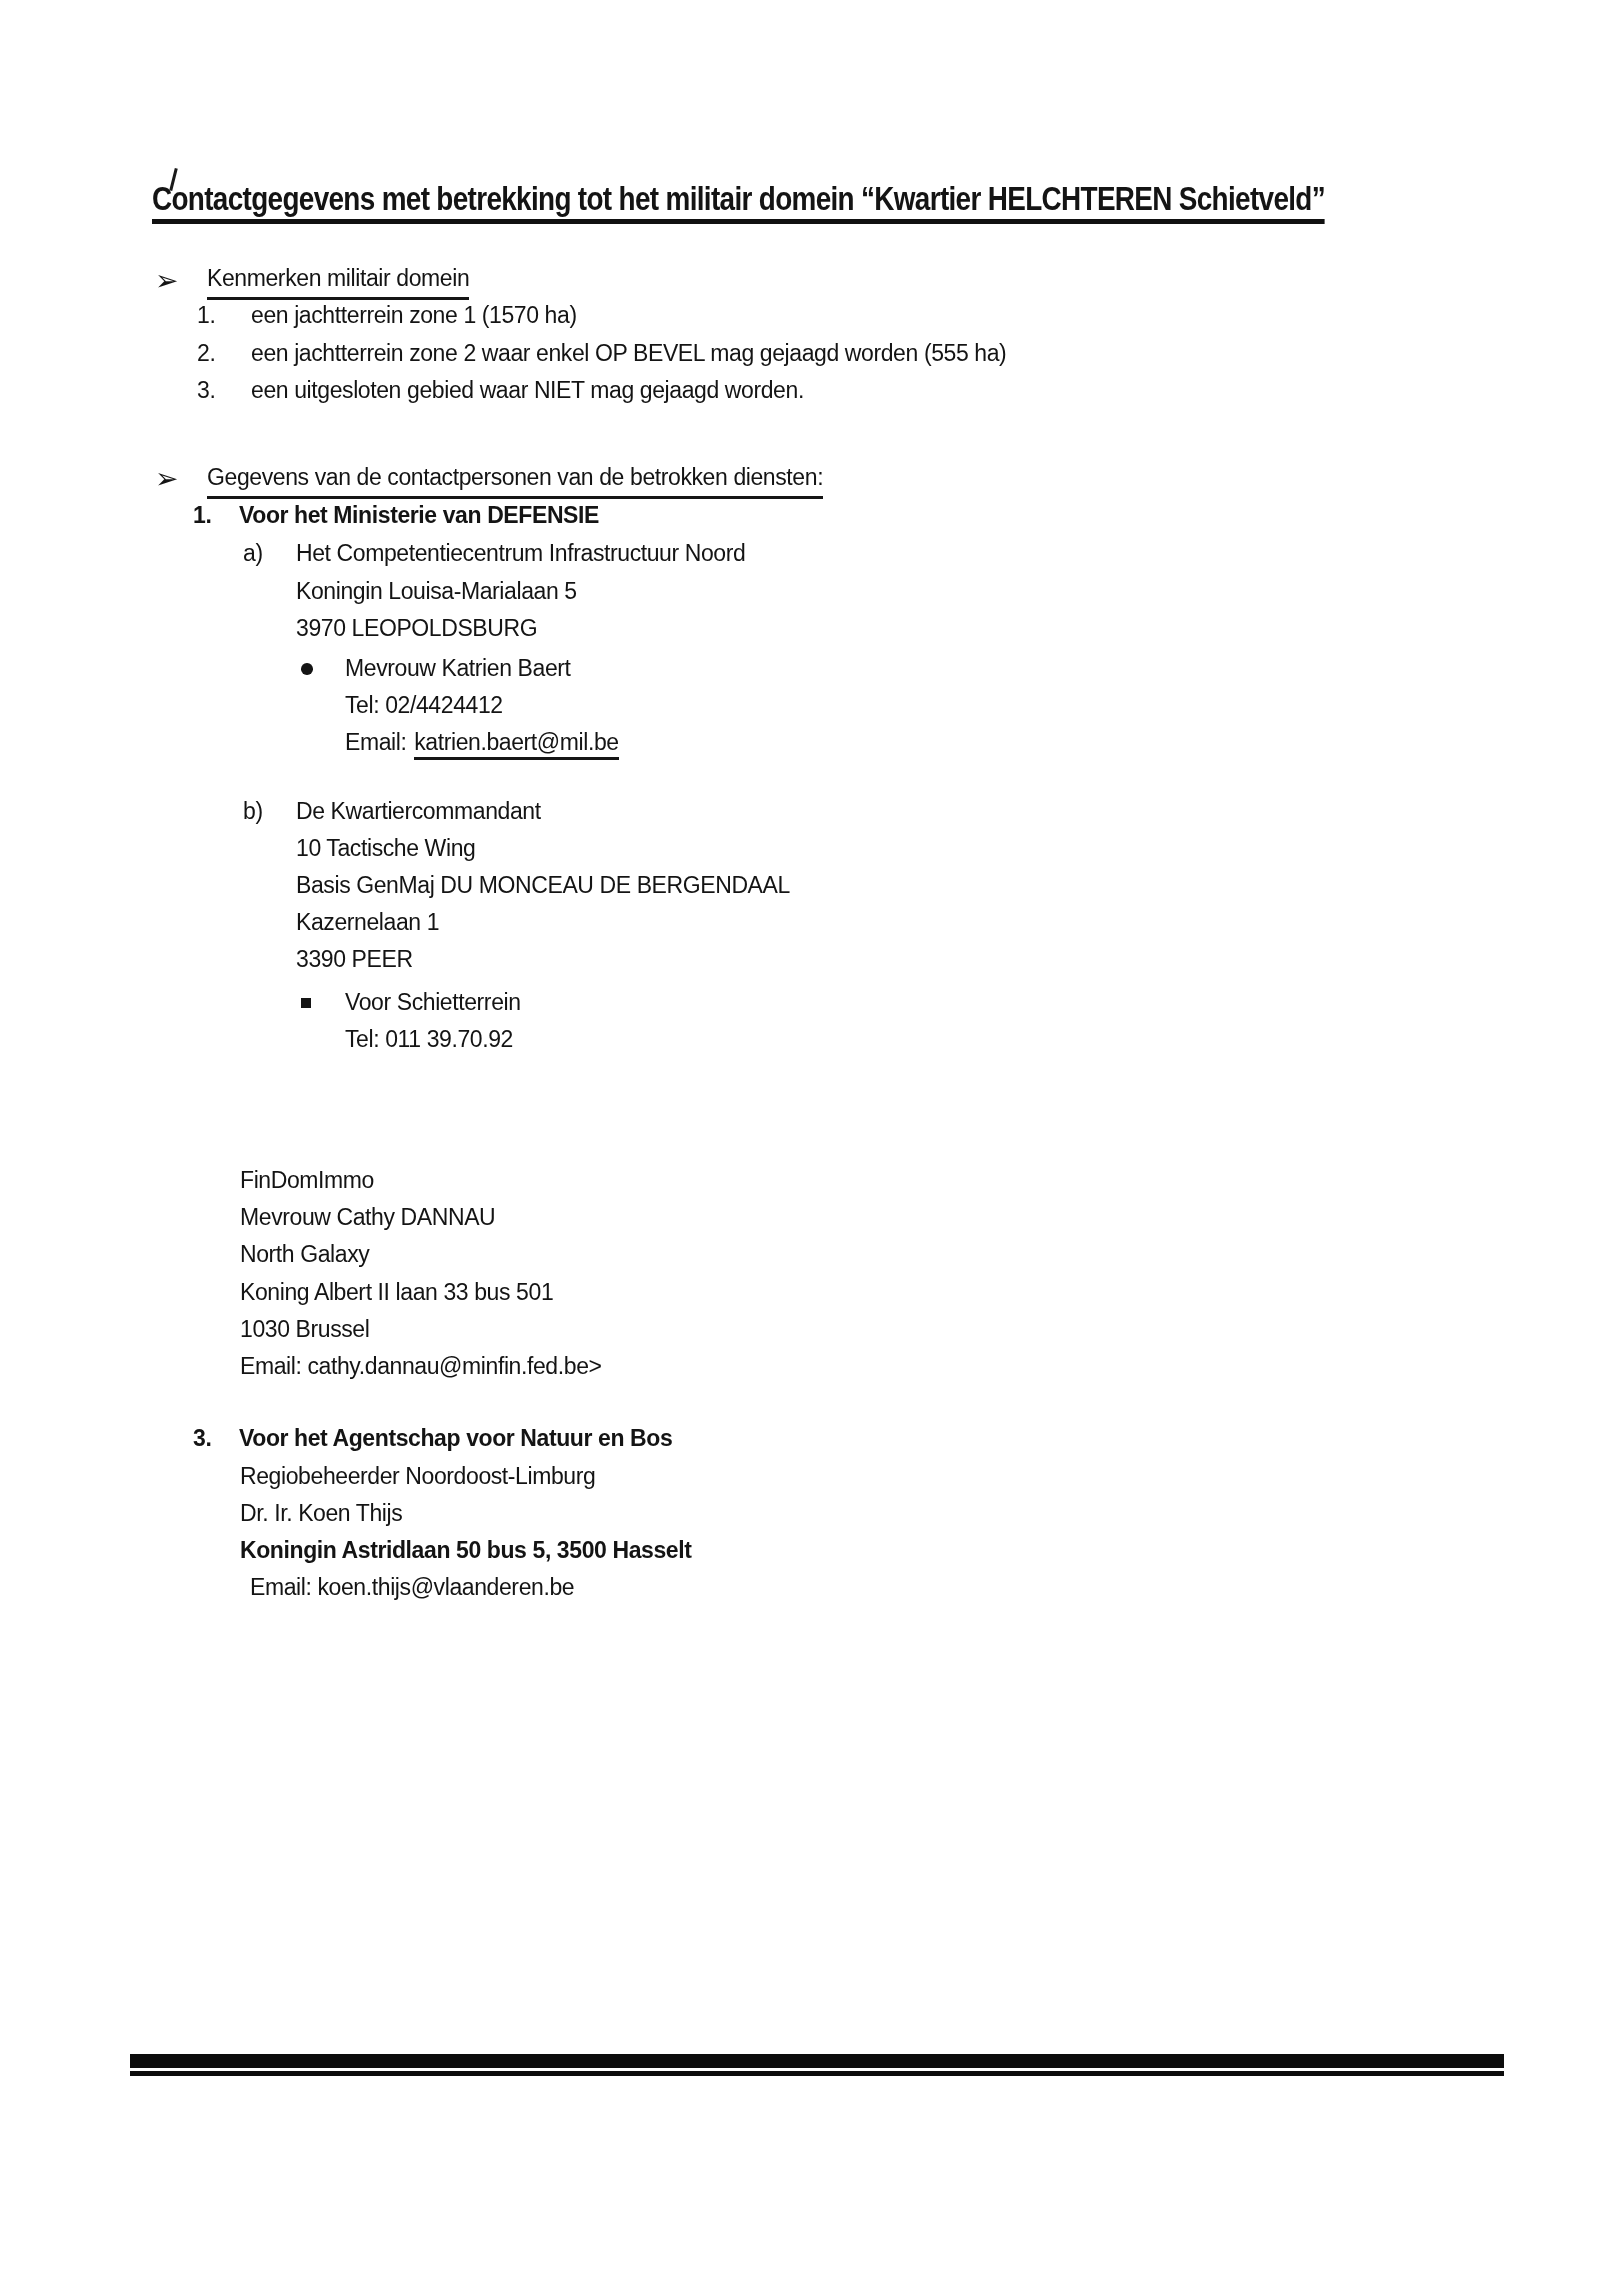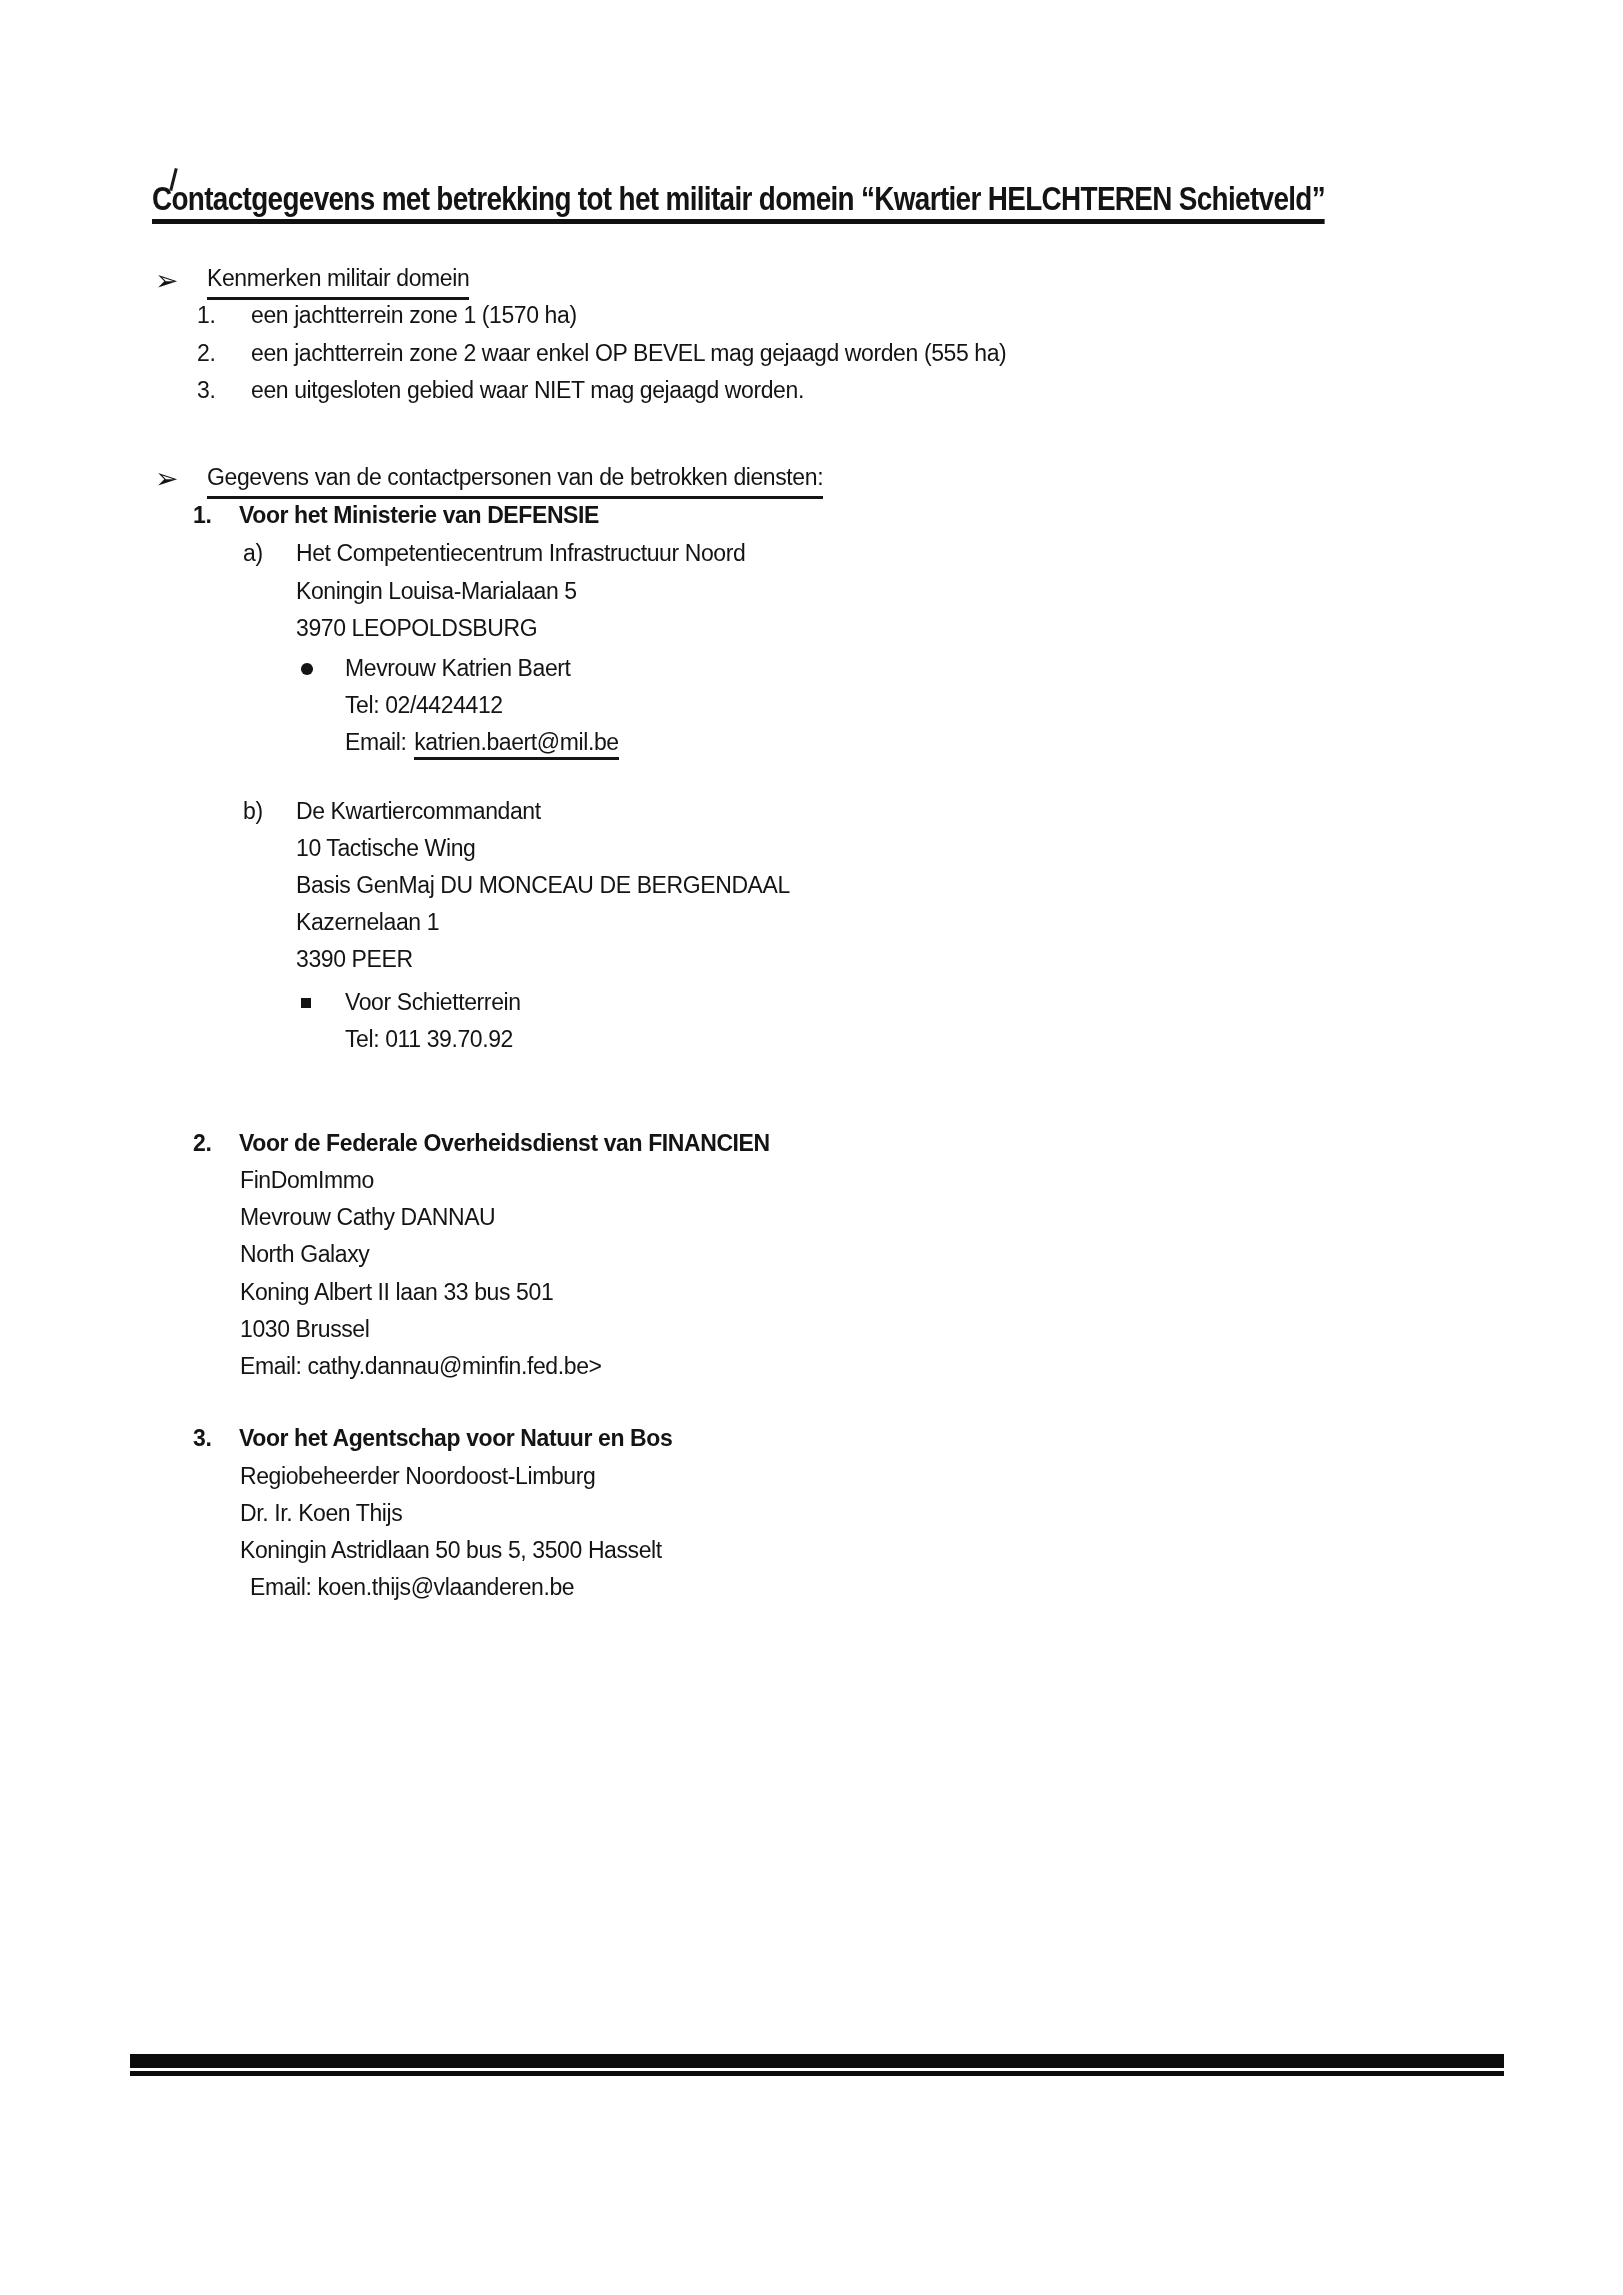--- a/index.html
+++ b/index.html
@@ -113,36 +113,33 @@
   <div class="row" style="left:296px;top:834px;">10 Tactische Wing</div>
   <div class="row" style="left:296px;top:871px;">Basis GenMaj DU MONCEAU DE BERGENDAAL</div>
   <div class="row" style="left:296px;top:908px;">Kazernelaan 1</div>
   <div class="row" style="left:296px;top:945px;">3390 PEER</div>
 
   <div class="row" style="left:301px;top:988px;">
     <span class="bullet-cell"><span class="sq"></span></span><span>Voor Schietterrein</span>
   </div>
   <div class="row" style="left:345px;top:1025px;">Tel: 011 39.70.92</div>
 
-  <div class="row" style="left:193px;top:1129px;">
-    <span class="num-entry bold">2.</span><span class="bold">Voor de Federale Overheidsdienst van FINANCIEN</span>
-  </div>
   <div class="row" style="left:240px;top:1166px;">FinDomImmo</div>
   <div class="row" style="left:240px;top:1203px;">Mevrouw Cathy DANNAU</div>
   <div class="row" style="left:240px;top:1240px;">North Galaxy</div>
   <div class="row" style="left:240px;top:1278px;">Koning Albert II laan 33 bus 501</div>
   <div class="row" style="left:240px;top:1315px;">1030 Brussel</div>
   <div class="row" style="left:240px;top:1352px;text-align:center;">Email: cathy.dannau@minfin.fed.be&gt;</div>
 
   <div class="row" style="left:193px;top:1424px;">
     <span class="num-entry bold">3.</span><span class="bold">Voor het Agentschap voor Natuur en Bos</span>
   </div>
   <div class="row" style="left:240px;top:1462px;">Regiobeheerder Noordoost-Limburg</div>
   <div class="row" style="left:240px;top:1499px;">Dr. Ir. Koen Thijs</div>
-  <div class="row" style="left:240px;top:1536px;">Koningin Astridlaan 50 bus 5, 3500 Hasselt</div>
+  <div class="row" style="left:240px;top:1536px;font-weight:bold;">Koningin Astridlaan 50 bus 5, 3500 Hasselt</div>
   <div class="row" style="left:250px;top:1573px;">Email: koen.thijs@vlaanderen.be</div>
 
   <div class="bottom-rule">
     <div class="bar-thick"></div>
     <div class="bar-gap"></div>
     <div class="bar-thin"></div>
   </div>
 
 </div>
 

